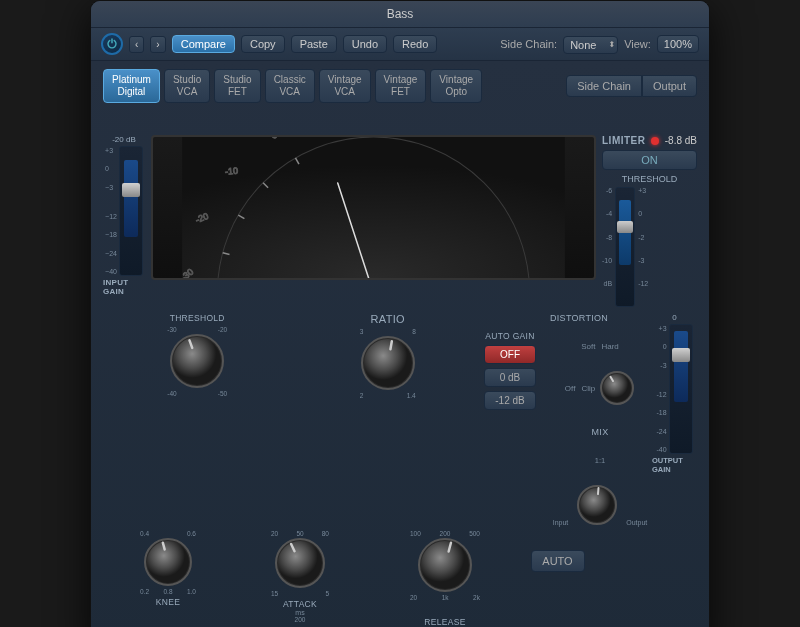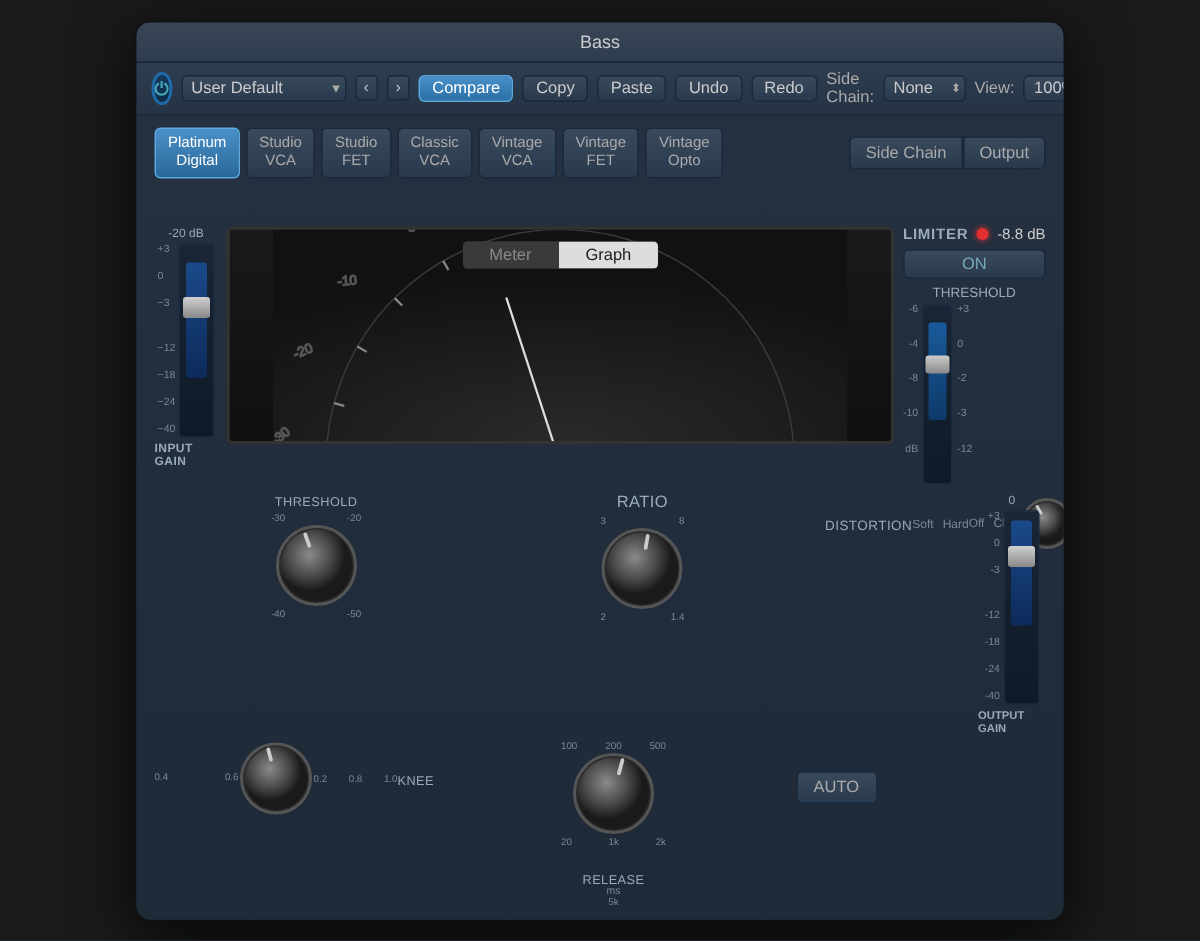--- a/index.html
+++ b/index.html
@@ -247,25 +247,20 @@
 
 <div class="plugin-window">
 
   <div class="title-bar">
     <span class="title-bar-text">Bass</span>
   </div>
 
   <div class="toolbar">
     <div class="power-btn">
       <span style="font-size:12px; color:#4ab; font-weight:bold;">⏻</span>
-    </div>
-    <div class="preset-wrapper">
-      <select class="preset-dropdown">
-        <option>User Default</option>
-      </select>
     </div>
     <button class="nav-btn">‹</button>
     <button class="nav-btn">›</button>
     <button class="toolbar-btn active">Compare</button>
     <button class="toolbar-btn">Copy</button>
     <button class="toolbar-btn">Paste</button>
     <button class="toolbar-btn">Undo</button>
     <button class="toolbar-btn">Redo</button>
 
     <div class="side-chain-area">
@@ -339,24 +334,20 @@
             <div class="fader-blue-bar"></div>
             <div class="fader-thumb"></div>
           </div>
         </div>
         <span style="color:#9ab; font-size:8px; margin-top:2px; font-weight:bold; letter-spacing:0.3px;">INPUT GAIN</span>
       </div>
 
       <div style="flex:1; background:linear-gradient(to bottom, #1a1a1a, #0f0f0f); border:2px solid #333; border-radius:4px; height:145px; position:relative; overflow:hidden;">
         
         
-        <div style="display:flex; position:absolute; top:8px; left:50%; transform:translateX(-50%); background:#444; border-radius:3px; overflow:hidden; z-index:10;">
-          <div style="padding:3px 18px; font-size:11px; color:#888; background:#3a3a3a; cursor:pointer;">Meter</div>
-          <div style="padding:3px 18px; font-size:11px; color:#222; background:#ddd; cursor:pointer;">Graph</div>
-        </div>
         
         
         <svg width="100%" height="100%" viewBox="0 0 380 140">
 
           <defs>
             <radialGradient id="meterBg" cx="50%" cy="100%" r="80%">
               <stop offset="0%" stop-color="#2a2a2a"></stop>
               <stop offset="100%" stop-color="#111"></stop>
             </radialGradient>
           </defs>
@@ -460,24 +451,30 @@
           <circle cx="28" cy="28" r="24" fill="url(#kg1)"></circle>
           <line x1="28" y1="6" x2="28" y2="14" stroke="#ccc" stroke-width="2.5" stroke-linecap="round" transform="rotate(10 28 28)"></line>
         </svg>
         <div style="display:flex; justify-content:space-between; width:56px; font-size:6.5px; color:#789; margin-top:1px;">
           <span>2</span>
             <span>1.4</span>
         </div>
       </div>
 
 
+      <div style="display:flex; flex-direction:column; align-items:center; gap:4px; padding-top:18px;">
+        <span style="color:#9ab;font-size:8.5px;text-transform:uppercase;letter-spacing:0.3px;">AUTO GAIN</span>
+        <button class="auto-gain-btn btn-off">OFF</button>
+        <button class="auto-gain-btn btn-0db">0 dB</button>
+        <button class="auto-gain-btn btn-neg12">-12 dB</button>
+      </div>
 
       <div style="width:10px;"></div>
 
-      <div style="display:flex; flex-direction:row; align-items:center; gap:0; width:100px;">
+      <div style="display:flex; flex-direction:column; align-items:center; gap:19px; width:100px;">
         <div style="width:100%; display:flex; justify-content:space-between; align-items:center;">
           <span style="color:#9ab;font-size:9px;text-transform:uppercase;letter-spacing:0.3px;">DISTORTION</span>
         </div>
         <div style="display:flex; gap:6px; font-size:8px; color:#789;">
           <span style="cursor:pointer;">Soft</span>
           <span style="cursor:pointer;">Hard</span>
         </div>
         <div style="display:flex; gap:4px; align-items:center; margin-bottom:2px;">
           <div style="display:flex; gap:6px; font-size:8px; color:#789;">
             <span style="cursor:pointer;">Off</span>
@@ -520,38 +517,57 @@
             <div class="fader-blue-bar" style="top:5%; bottom:40%;"></div>
             <div class="fader-thumb" style="top:18%;"></div>
           </div>
         </div>
         <span style="color:#9ab; font-size:7.5px; margin-top:2px; font-weight:bold;">OUTPUT GAIN</span>
       </div>
     </div>
 
     <div style="display:flex; gap:2px; align-items:flex-start; margin-top:4px;">
 
-      <div style="display:flex; flex-direction:row; align-items:center; flex:1;">
+      <div style="display:flex; flex-direction:column; align-items:center; flex:1;">
         <div style="display:flex; justify-content:space-between; width:56px; font-size:6.5px; color:#789;">
           <span>0.4</span>
             <span>0.6</span>
         </div>
         <svg width="50" height="50" viewBox="0 0 50 50" class="knob-svg">
           <circle cx="25" cy="25" r="23" fill="#2a2a2a" stroke="#555" stroke-width="2"></circle>
           <circle cx="25" cy="25" r="21" fill="url(#kg1)"></circle>
           <line x1="25" y1="5" x2="25" y2="12" stroke="#ccc" stroke-width="2.5" stroke-linecap="round" transform="rotate(-15 25 25)"></line>
         </svg>
         <div style="display:flex; justify-content:space-between; width:56px; font-size:6.5px; color:#789; margin-top:1px;">
           <span>0.2</span>
             <span>0.8</span>
             <span>1.0</span>
         </div>
         <span style="color:#9ab;font-size:8.5px;text-transform:uppercase;letter-spacing:0.3px;margin-top:2px;">KNEE</span>
       </div>
 
+      <div style="display:flex; flex-direction:column; align-items:center; flex:1;">
+        <div style="display:flex; justify-content:space-between; width:58px; font-size:6.5px; color:#789;">
+          <span>20</span>
+            <span>50</span>
+            <span>80</span>
+        </div>
+        <svg width="52" height="52" viewBox="0 0 52 52" class="knob-svg">
+          <circle cx="26" cy="26" r="24" fill="#2a2a2a" stroke="#555" stroke-width="2"></circle>
+          <circle cx="26" cy="26" r="22" fill="url(#kg1)"></circle>
+          <line x1="26" y1="5" x2="26" y2="13" stroke="#ccc" stroke-width="2.5" stroke-linecap="round" transform="rotate(-25 26 26)"></line>
+        </svg>
+        <div style="display:flex; justify-content:space-between; width:58px; font-size:6.5px; color:#789; margin-top:1px;">
+          <span>15</span>
+            <span>5</span>
+        </div>
+        <span style="color:#9ab;font-size:8.5px;text-transform:uppercase;letter-spacing:0.3px;margin-top:2px;">ATTACK</span>
+        <span style="color:#789;font-size:7px;">ms</span>
+        <span style="color:#789;font-size:6.5px;">200</span>
+      </div>
 
       <div style="display:flex; flex-direction:column; align-items:center; flex:1.2;">
         <div style="display:flex; justify-content:space-between; width:70px; font-size:6.5px; color:#789;">
           <span>100</span>
             <span>200</span>
             <span>500</span>
         </div>
         <svg width="56" height="56" viewBox="0 0 56 56" class="knob-svg">
           <circle cx="28" cy="28" r="26" fill="#2a2a2a" stroke="#555" stroke-width="2"></circle>
           <circle cx="28" cy="28" r="24" fill="url(#kg1)"></circle>

